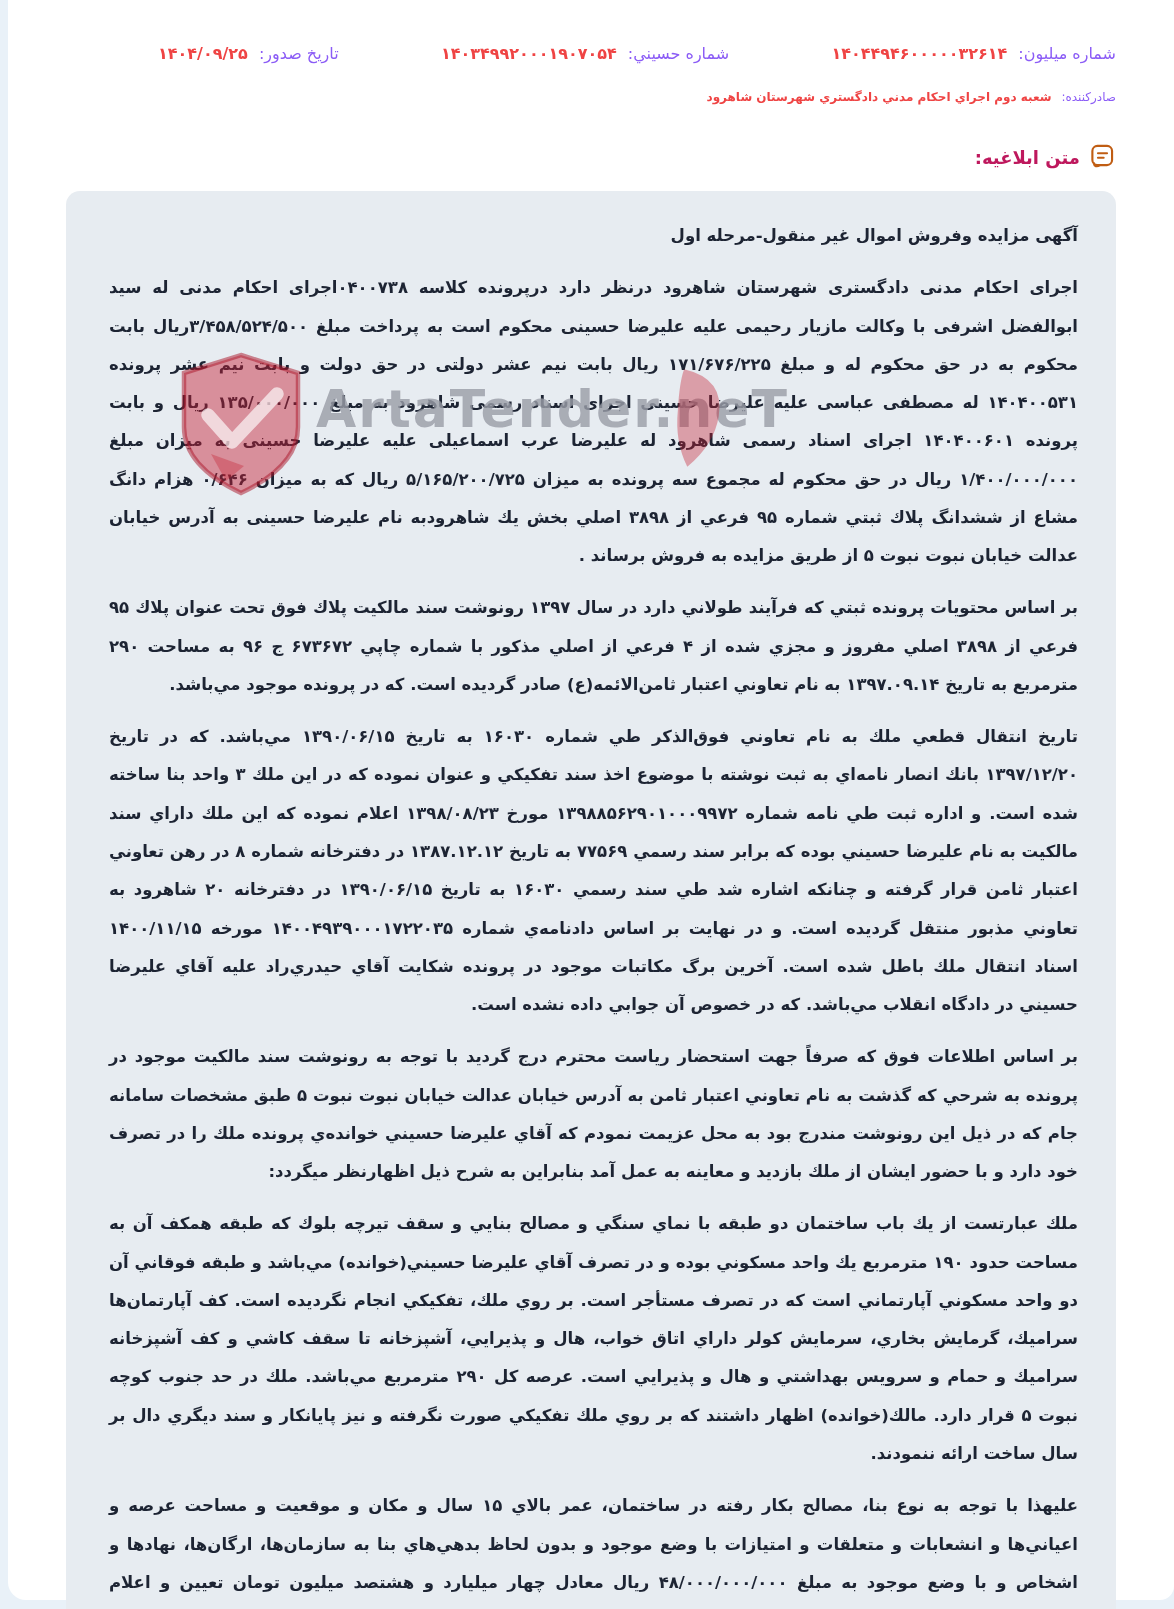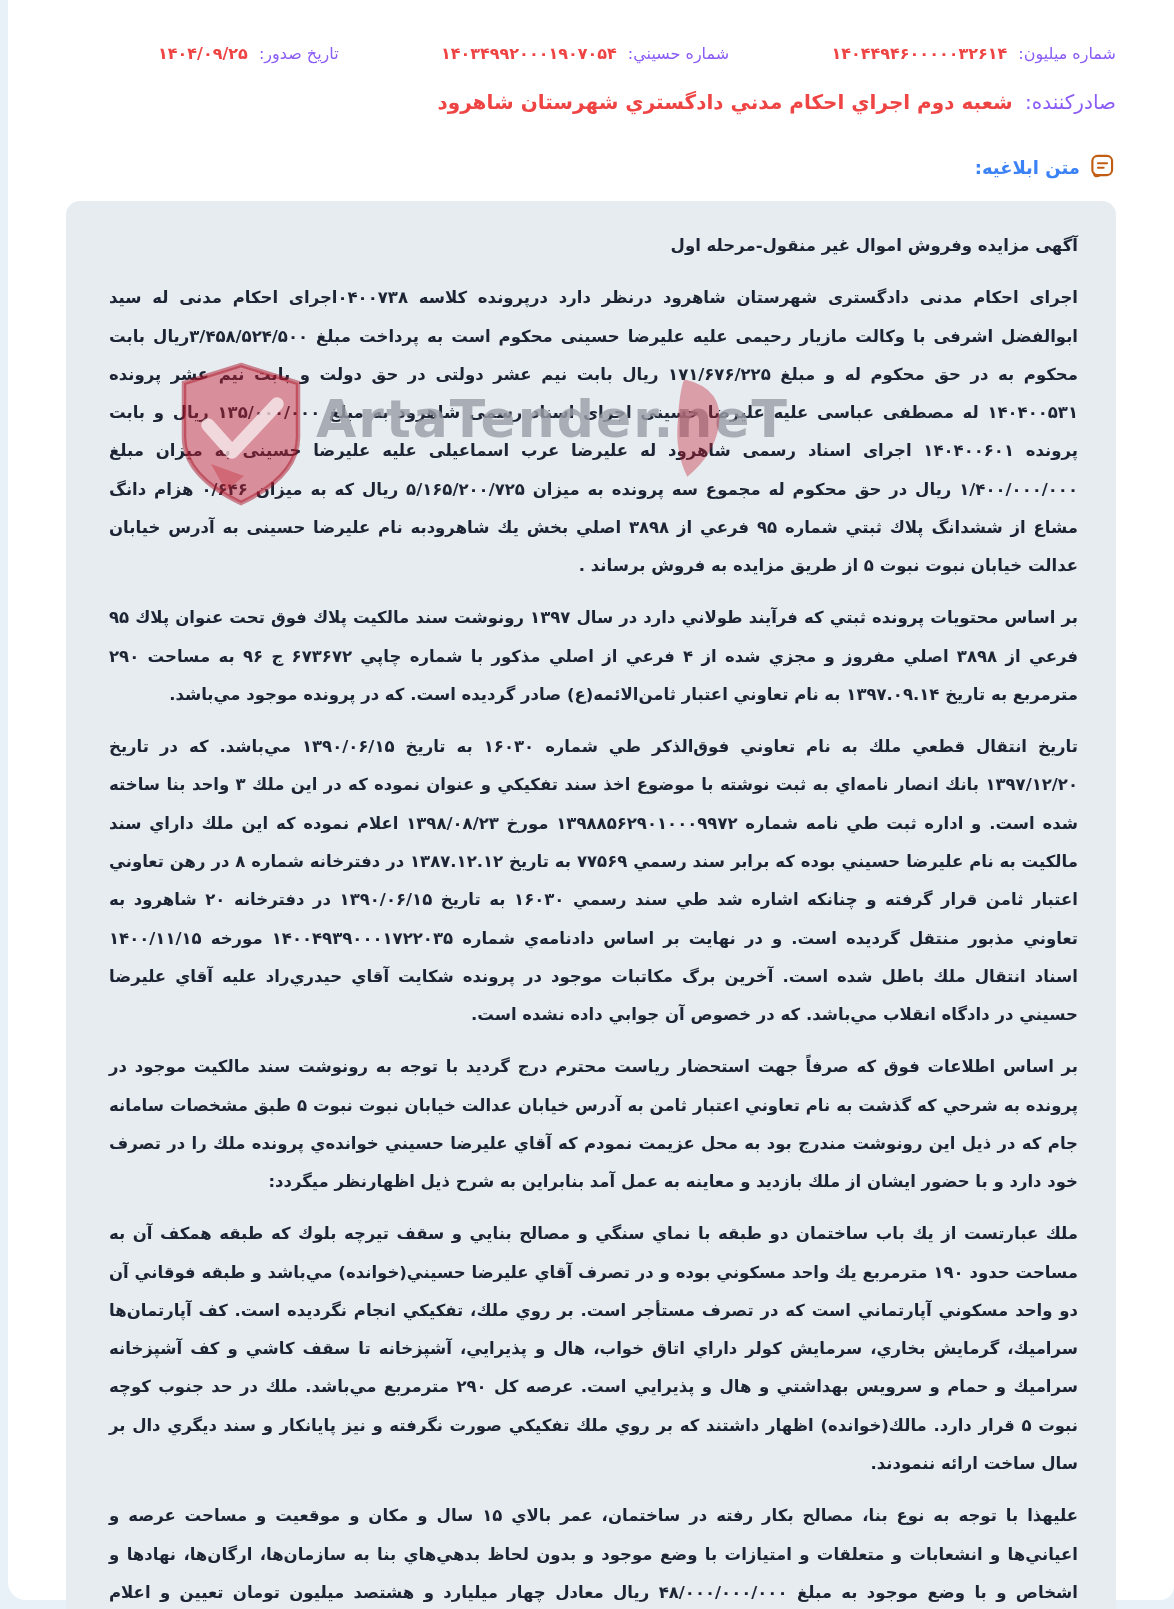--- a/index.html
+++ b/index.html
@@ -21,26 +21,26 @@
   .meta-row{
     display:flex;flex-direction:row;justify-content:space-between;
     direction:rtl;align-items:baseline;
     padding-left:92px;
     font-size:16px;
   }
   .meta-field{white-space:nowrap;}
   .meta-label,.info-label{color:#8b5cf6;font-weight:400;}
   .meta-value,.info-value{color:#ef4444;font-weight:700;}
   .meta-label{margin-left:6px;}
-  .info-row{direction:rtl;text-align:right;margin-top:27px;font-size:20px;}
+  .info-row{direction:rtl;text-align:right;margin-top:27px;font-size:12px;}
   .info-label{margin-left:6px;}
   
   .section-title{
     direction:rtl;display:flex;align-items:center;gap:9px;
-    margin-top:38px;color:#3b82f6;font-size:18px;font-weight:700;
+    margin-top:38px;color:#be185d;font-size:18px;font-weight:700;
   }
   .note-icon{flex:0 0 auto;display:inline-block;}
   
   .body-box{
     position:relative;
     margin-top:18px;
     background:#e7ecf1;
     border-radius:14px;
     padding:26px 38px 34px 38px;
     direction:rtl;

